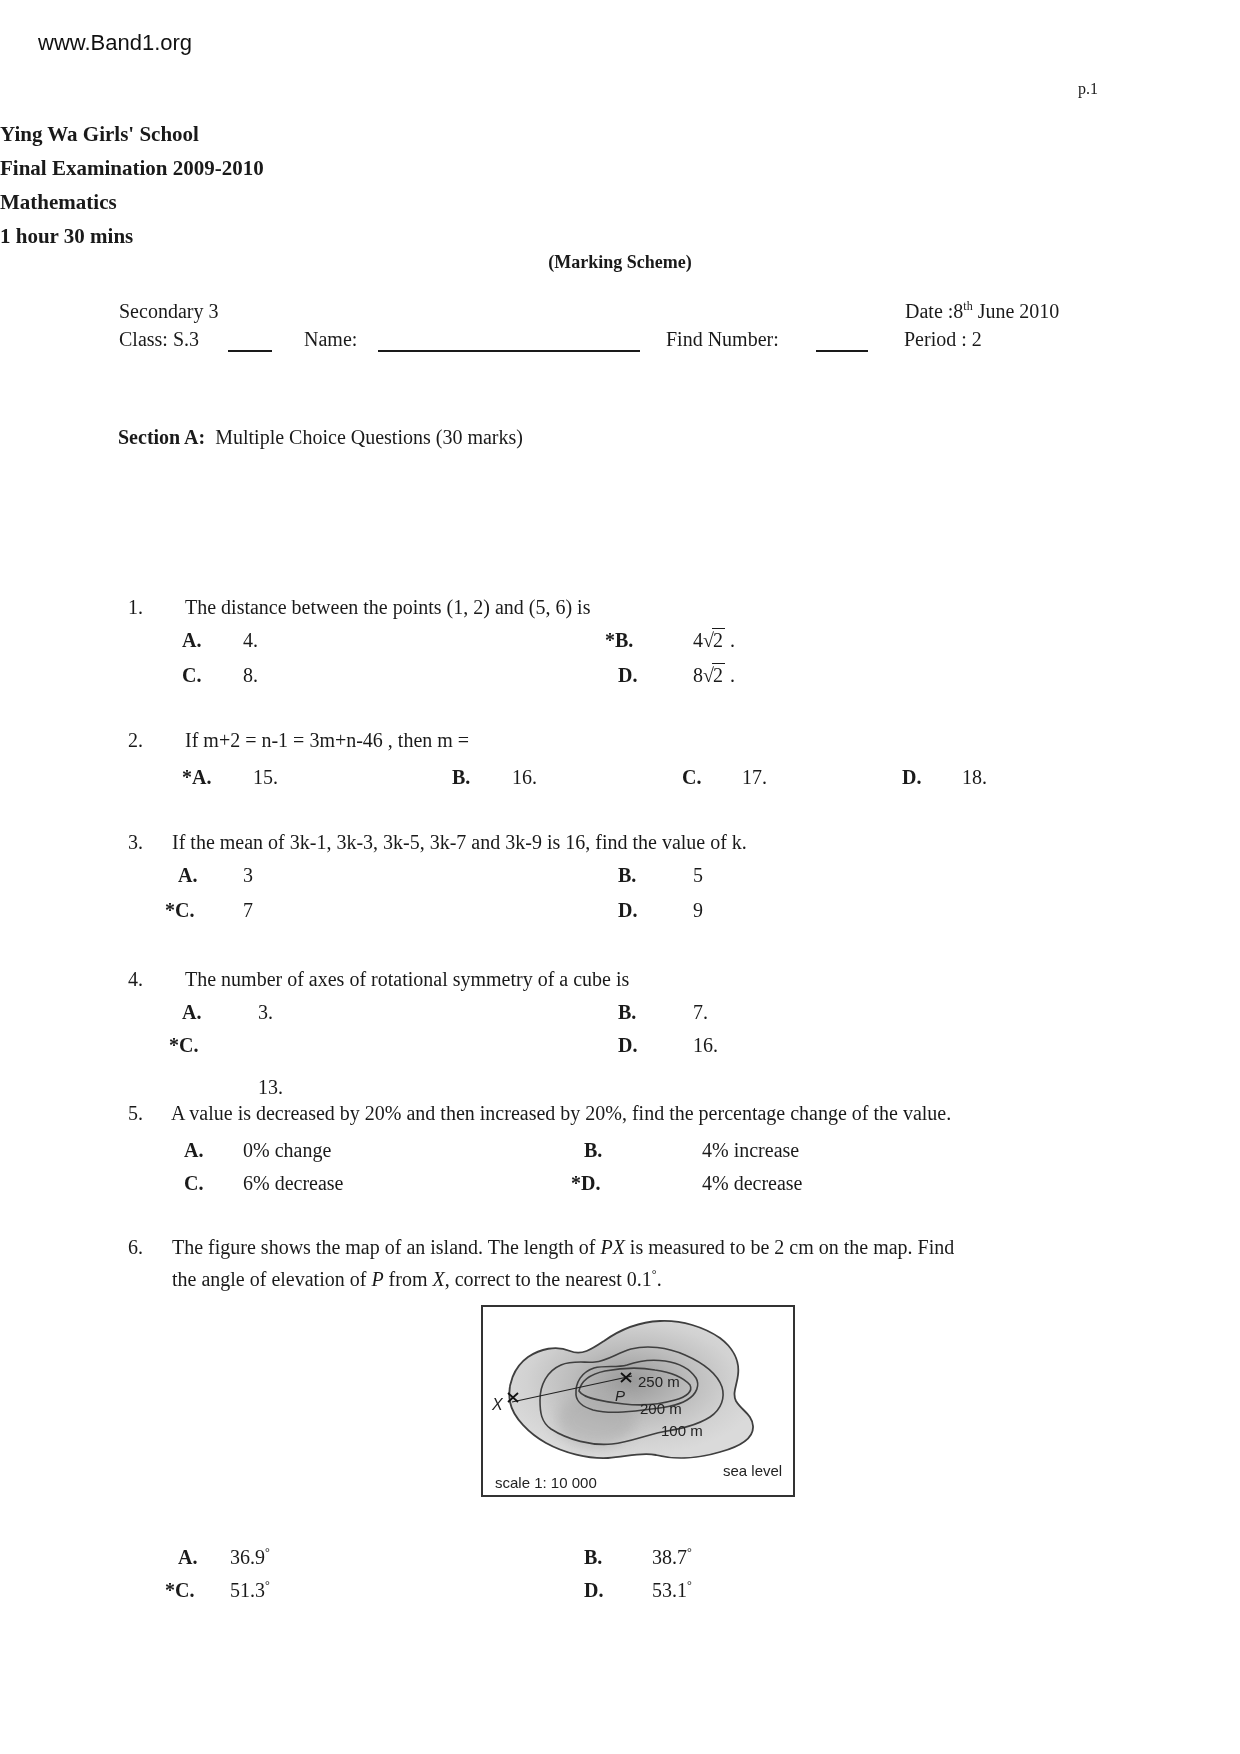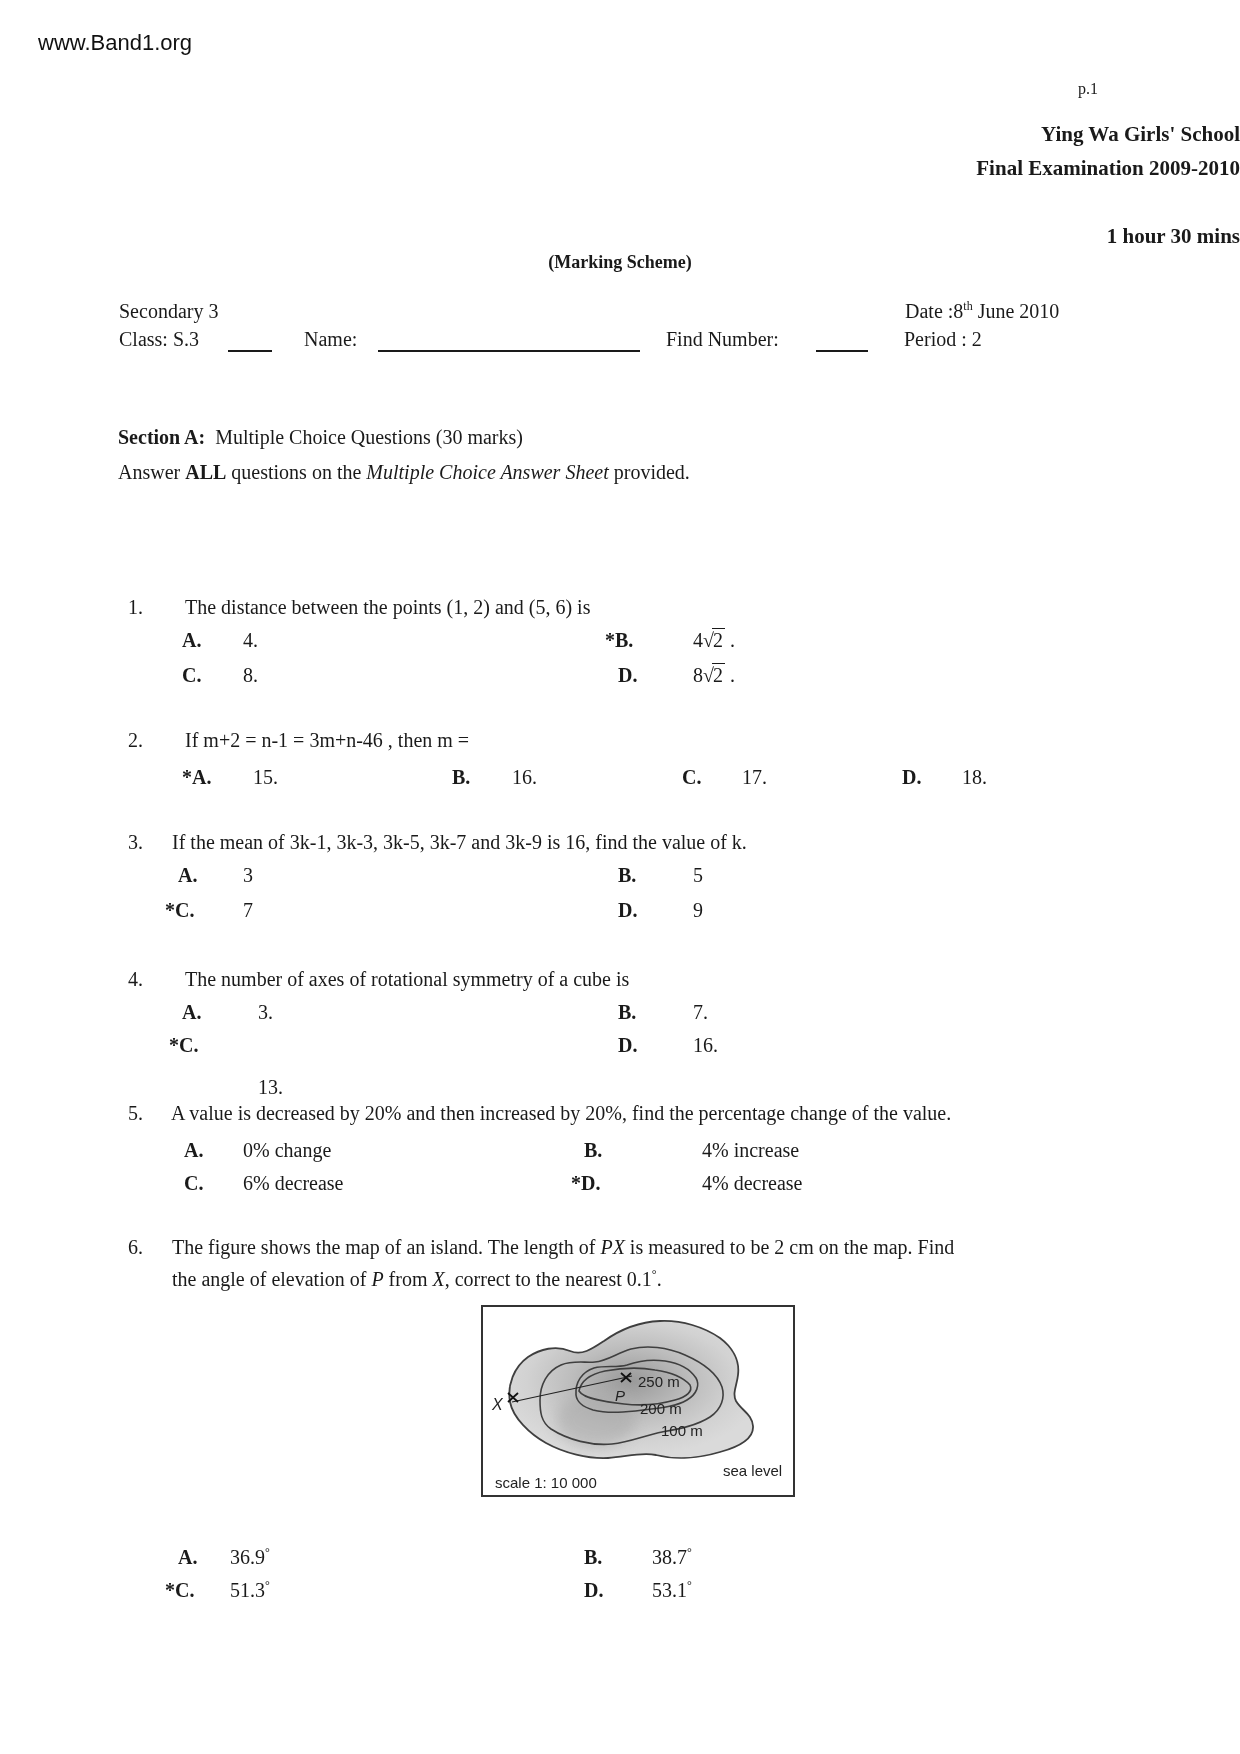--- a/index.html
+++ b/index.html
@@ -5,21 +5,21 @@
   html,body{margin:0;padding:0;background:#888;}
   .page{
     position:relative;width:1240px;height:1754px;margin:0 auto;
     background:#ffffff;color:#1a1a1a;
     font-family:"Liberation Serif",serif;overflow:hidden;
   }
   .abs{position:absolute;white-space:nowrap;}
   .sans{font-family:"Liberation Sans",sans-serif;}
   .watermark{left:38px;top:30px;font-size:22px;color:#111;}
   .pagenum{left:1078px;top:80px;font-size:16px;}
-  .title-line{left:0;width:100%;text-align:right;font-weight:bold;font-size:21px;}
+  .title-line{left:0;width:100%;text-align:left;font-weight:bold;font-size:21px;}
   .scheme-line{left:0;width:100%;text-align:center;font-weight:bold;font-size:18px;}
   .meta{font-size:20px;}
   sup.small{font-size:12px;vertical-align:super;line-height:0;}
   .blank{position:absolute;border-bottom:2px solid #1a1a1a;height:20px;}
   .marks-box{position:absolute;left:846px;top:414px;width:309px;height:165px;border:2px solid #2a2a2a;box-sizing:border-box;}
   .marks-label{position:absolute;left:14px;top:8px;font-size:20px;}
   .sec{font-size:20px;}
   .b{font-weight:bold;}
   .i{font-style:italic;}
   .qnum,.qtext{font-size:20px;}
@@ -32,37 +32,37 @@
 </head>
 <body>
 
 <div class="page">
 
   <div class="abs sans watermark">www.Band1.org</div>
   <div class="abs pagenum">p.1</div>
 
   <div class="abs title-line" style="top:122px">Ying Wa Girls' School</div>
   <div class="abs title-line" style="top:156px">Final Examination 2009-2010</div>
+  <div class="abs title-line" style="top:190px">Mathematics</div>
   <div class="abs title-line" style="top:224px">1 hour 30 mins</div>
   <div class="abs scheme-line" style="top:252px">(Marking Scheme)</div>
 
   <div class="abs meta" style="left:119px;top:300px">Secondary 3</div>
   <div class="abs meta" style="left:905px;top:300px"><span>Date :8</span><sup class="small">th</sup><span> June 2010</span></div>
 
   <div class="abs meta" style="left:119px;top:328px">Class: S.3</div>
   <div class="blank" style="left:228px;top:330px;width:44px"></div>
   <div class="abs meta" style="left:304px;top:328px">Name:</div>
   <div class="blank" style="left:378px;top:330px;width:262px"></div>
   <div class="abs meta" style="left:666px;top:328px">Find Number:</div>
   <div class="blank" style="left:816px;top:330px;width:52px"></div>
   <div class="abs meta" style="left:904px;top:328px">Period : 2</div>
 
 
   <div class="abs sec" style="left:118px;top:426px"><span class="b">Section A:</span><span>&nbsp; Multiple Choice Questions (30 marks)</span></div>
-  <div class="abs sec" style="left:118px;top:461px"><span>Answer </span><span class="b">ALL</span><span> questions on the </span><span class="i">Multiple Choice Answer Sheet</span><span> provided.</span></div>
 
   <div id="q-area">
       <div class="abs qnum" style="left: 128px; top: 596px;">1.</div>
       <div class="abs qtext" style="left: 185px; top: 596px;"><span>The distance between the points (1, 2) and (5, 6) is</span></div>
       <div class="abs opt-label" style="left: 182px; top: 629px;">A.</div>
       <div class="abs opt-value" style="left: 243px; top: 629px;"><span>4.</span></div>
       <div class="abs opt-label" style="left: 605px; top: 629px;">*B.</div>
       <div class="abs opt-value" style="left: 693px; top: 629px;"><span>4</span><span>√</span><span class="radicand">2</span><span> .</span></div>
       <div class="abs opt-label" style="left: 182px; top: 664px;">C.</div>
       <div class="abs opt-value" style="left: 243px; top: 664px;"><span>8.</span></div>

